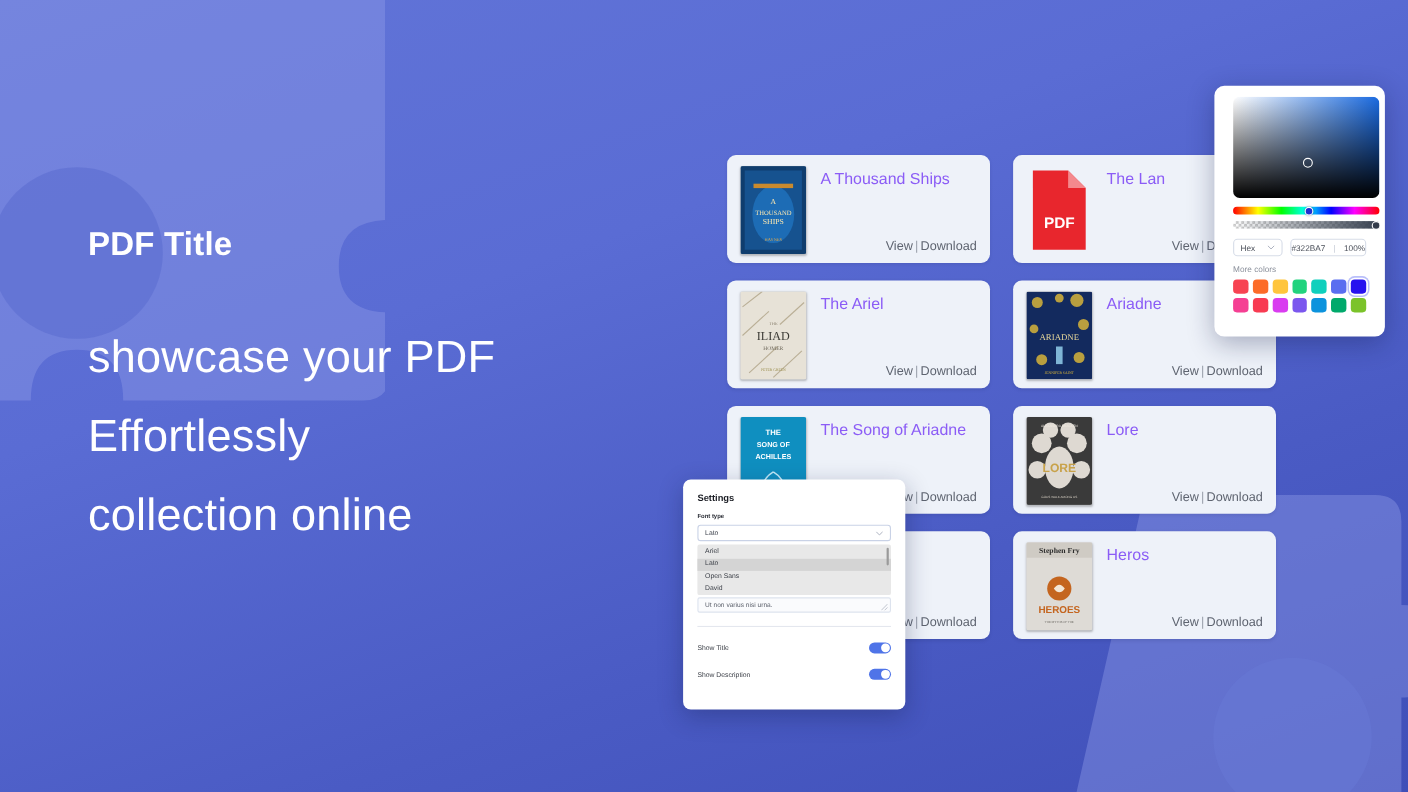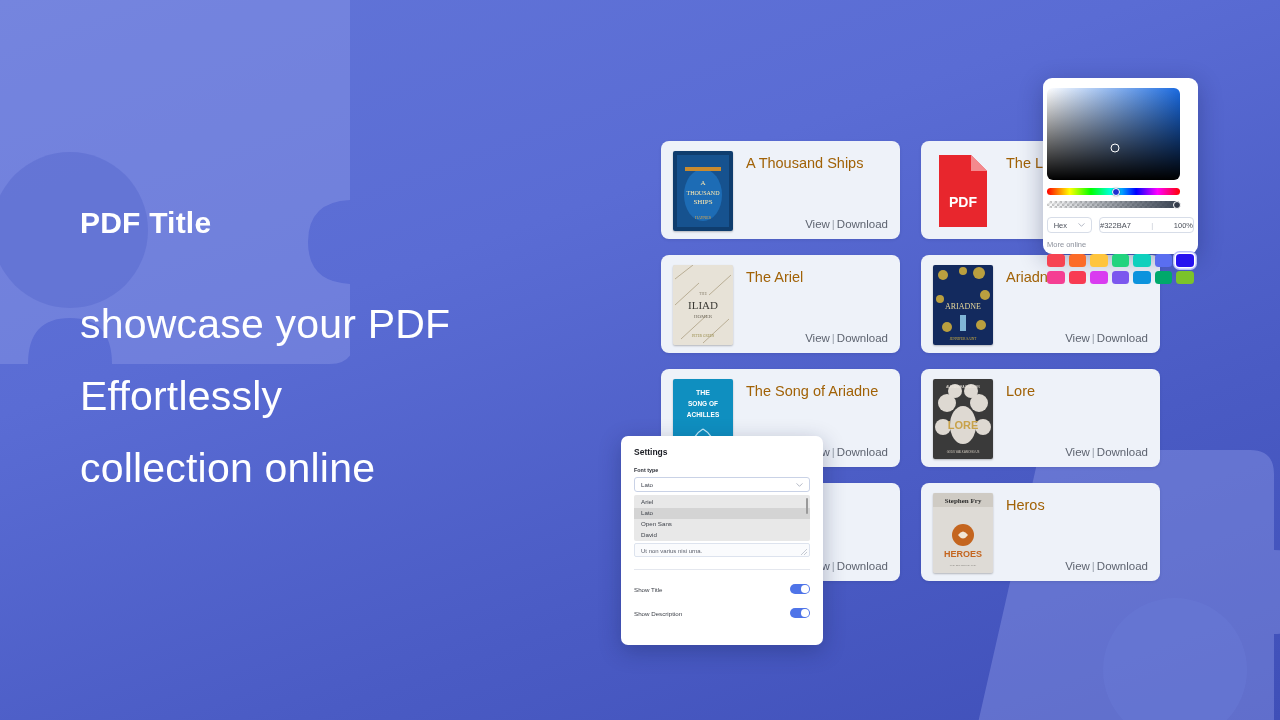--- a/index.html
+++ b/index.html
@@ -48,21 +48,21 @@
   }
   .card-thumb {
     width: 60px; height: 80px; flex: 0 0 60px;
     border-radius: 2px; overflow: hidden;
     background: #d8d8d8;
     box-shadow: 0 1px 2px rgba(0,0,0,.25);
   }
   .card-thumb svg { display: block; width: 60px; height: 80px; }
   .card-body { flex: 1; padding-left: 13px; position: relative; }
   .card-title {
-    font-size: 14.5px; color: #a16207; font-weight: 400;
+    font-size: 14.5px; color: #8b5cf6; font-weight: 400;
     margin-top: 4px; white-space: nowrap;
   }
   .card-actions {
     position: absolute; right: 0; bottom: 1px;
     font-size: 11.5px; color: #5e6470; white-space: nowrap;
   }
   .card-actions span { cursor: pointer; }
   .sep { color: #9aa0ab; padding: 0 2px; }
 
   
@@ -116,25 +116,25 @@
     width: 20px; height: 10px; border-radius: 10px;
     background: #4f74e8; position: relative;
   }
   .toggle::after {
     content: ""; position: absolute; right: 1.2px; top: 1.2px;
     width: 7.6px; height: 7.6px; border-radius: 50%; background: #fff;
   }
 
   
   .colorpicker {
-    position: absolute; left: 1043px; top: 78px;
-    width: 155px; height: 176px;
+    position: absolute; left: 1104px; top: 78px;
+    width: 155px; height: 228px;
     background: #ffffff; border-radius: 9px;
     box-shadow: 0 6px 24px rgba(15,25,70,.32);
-    padding: 10px 4px;
+    padding: 10px 17px;
   }
   .sat-panel {
     width: 133px; height: 92px; border-radius: 6px; position: relative;
     background:
       linear-gradient(to top, #000000, rgba(0,0,0,0)),
       linear-gradient(to right, #ffffff, #1a6ae0);
   }
   .sat-handle {
     position: absolute; left: 68px; top: 60px;
     width: 9px; height: 9px; border-radius: 50%;
@@ -439,21 +439,21 @@
         <path d="M1,1 L5,5 L9,1" stroke="#8e96a8" stroke-width="1" fill="none" stroke-linecap="round"></path>
       </svg>
     </div>
     <div class="hex-value">
       <span>#322BA7</span>
       <span class="divider-v">|</span>
       <span>100%</span>
     </div>
   </div>
 
-  <div class="more-colors">More online</div>
+  <div class="more-colors">More colors</div>
   <div class="swatches" id="swatch-grid">
       <div class="swatch" style="background: rgb(247, 67, 82);"></div>
       <div class="swatch" style="background: rgb(252, 107, 40);"></div>
       <div class="swatch" style="background: rgb(255, 197, 61);"></div>
       <div class="swatch" style="background: rgb(34, 211, 126);"></div>
       <div class="swatch" style="background: rgb(15, 208, 189);"></div>
       <div class="swatch" style="background: rgb(90, 110, 240);"></div>
       <div class="swatch active" style="background: rgb(39, 18, 239);"></div>
       <div class="swatch" style="background: rgb(245, 63, 147);"></div>
       <div class="swatch" style="background: rgb(248, 59, 82);"></div>

